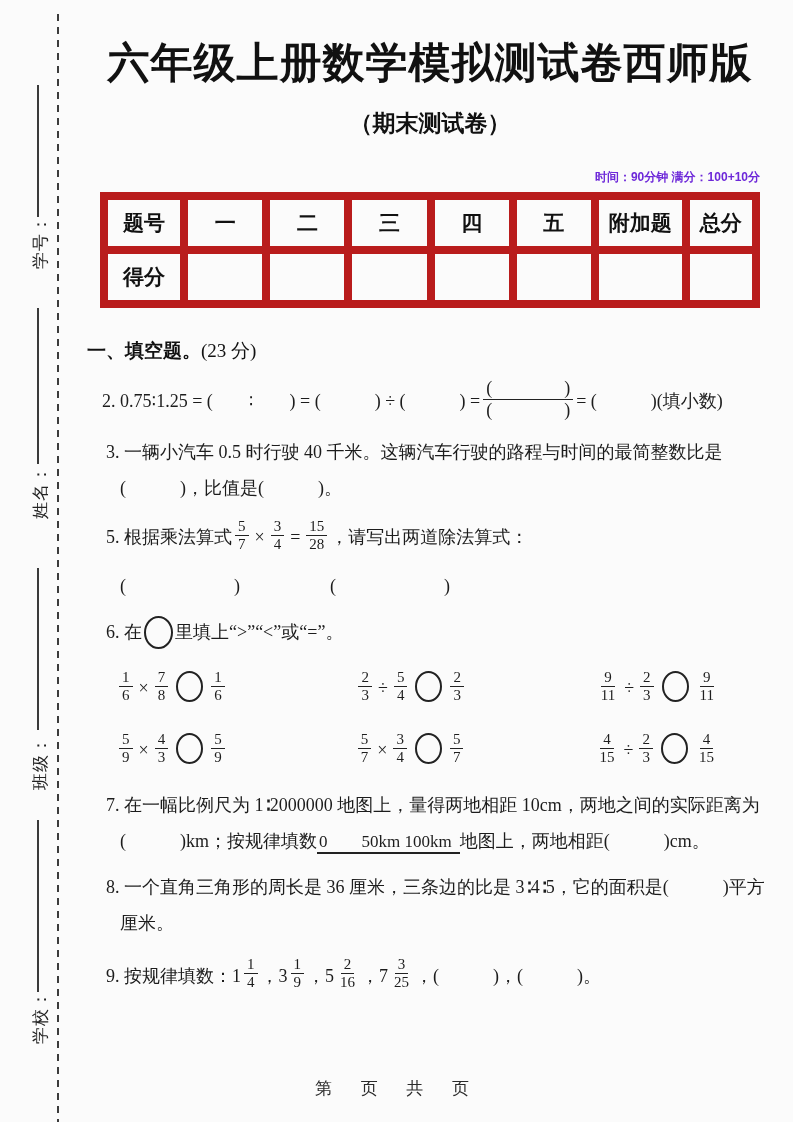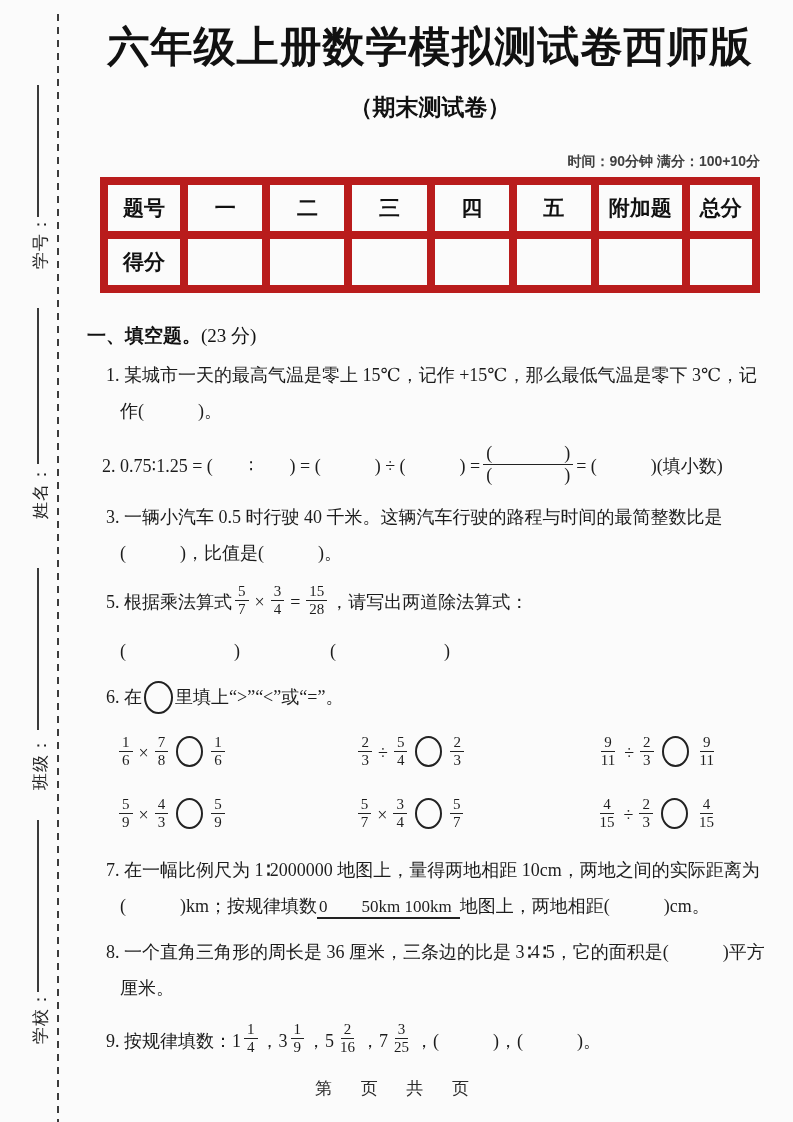--- a/index.html
+++ b/index.html
@@ -13,33 +13,33 @@
     position:absolute;left:57px;top:14px;width:2px;height:1108px;
     background:repeating-linear-gradient(to bottom,#3c3c3c 0 7px,transparent 7px 13px);
   }
   .side-line{position:absolute;left:37px;width:2px;background:#3a3a3a;}
   .side-label{
     position:absolute;left:40px;transform:translate(-50%,-50%) rotate(-90deg);
     white-space:nowrap;font-family:"Liberation Sans","DejaVu Sans",sans-serif;
     font-size:17px;color:#222;letter-spacing:1px;
   }
   
-  .main{position:absolute;left:100px;top:10px;width:660px;}
+  .main{position:absolute;left:100px;top:26px;width:660px;}
   .title{
     font-family:"Liberation Sans","DejaVu Sans",sans-serif;font-weight:bold;
     font-size:42px;text-align:center;margin-top:12px;line-height:1.2;color:#111;
     white-space:nowrap;letter-spacing:1px;
   }
   .subtitle{
     font-family:"Liberation Sans","DejaVu Sans",sans-serif;font-weight:bold;
     font-size:23px;text-align:center;margin-top:20px;color:#111;
   }
   .meta{
     font-family:"Liberation Sans","DejaVu Sans",sans-serif;font-weight:bold;
-    font-size:14px;text-align:right;margin-top:30px;margin-bottom:6px;color:#404040;
+    font-size:12px;text-align:right;margin-top:30px;margin-bottom:6px;color:#6d28d9;
   }
   table.score{
     width:100%;border-collapse:collapse;table-layout:fixed;
     font-family:"Liberation Sans","DejaVu Sans",sans-serif;
   }
   table.score td{
     border:8px solid #b91c1c;height:44px;text-align:center;vertical-align:middle;
     font-size:21px;font-weight:bold;color:#111;
   }
   .section-head{
@@ -134,24 +134,20 @@
       <td></td>
       <td></td>
     </tr>
   </tbody>
     </table>
 
   <div class="section-head">
     <span class="t">一、填空题。</span><span class="p">(23 分)</span>
   </div>
 
-  <div class="q" style="margin-top:8px;">
-    <div>1. 某城市一天的最高气温是零上 15℃，记作 +15℃，那么最低气温是零下 3℃，记</div>
-    <div class="cont">作(　　　)。</div>
-  </div>
 
   <div class="q fracline" style="margin-top:14px;padding-left:2px;">
     <span>2. 0.75∶1.25 = (　　∶　　) = (　　　) ÷ (　　　) =</span>
     <span class="frac big">
       <span class="ft">(　　　　)</span>
       <span class="fb">(　　　　)</span>
     </span>
     <span>= (　　　)(填小数)</span>
   </div>
 

